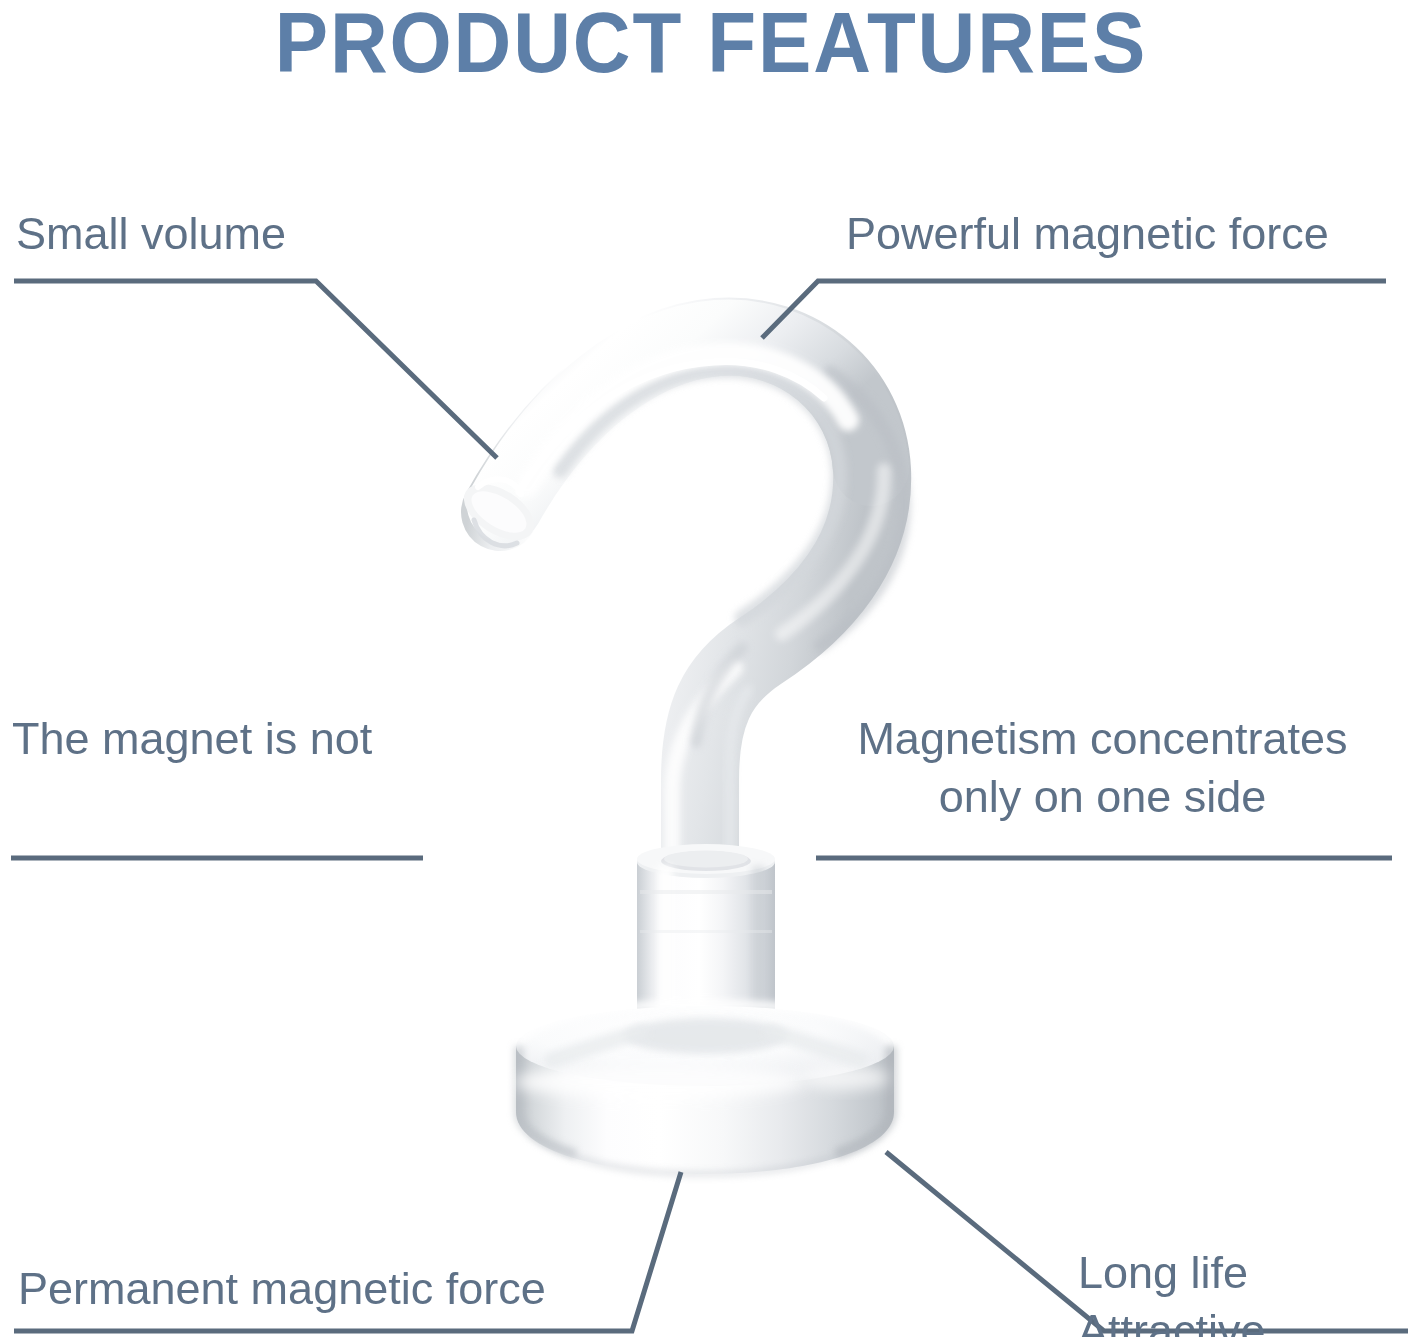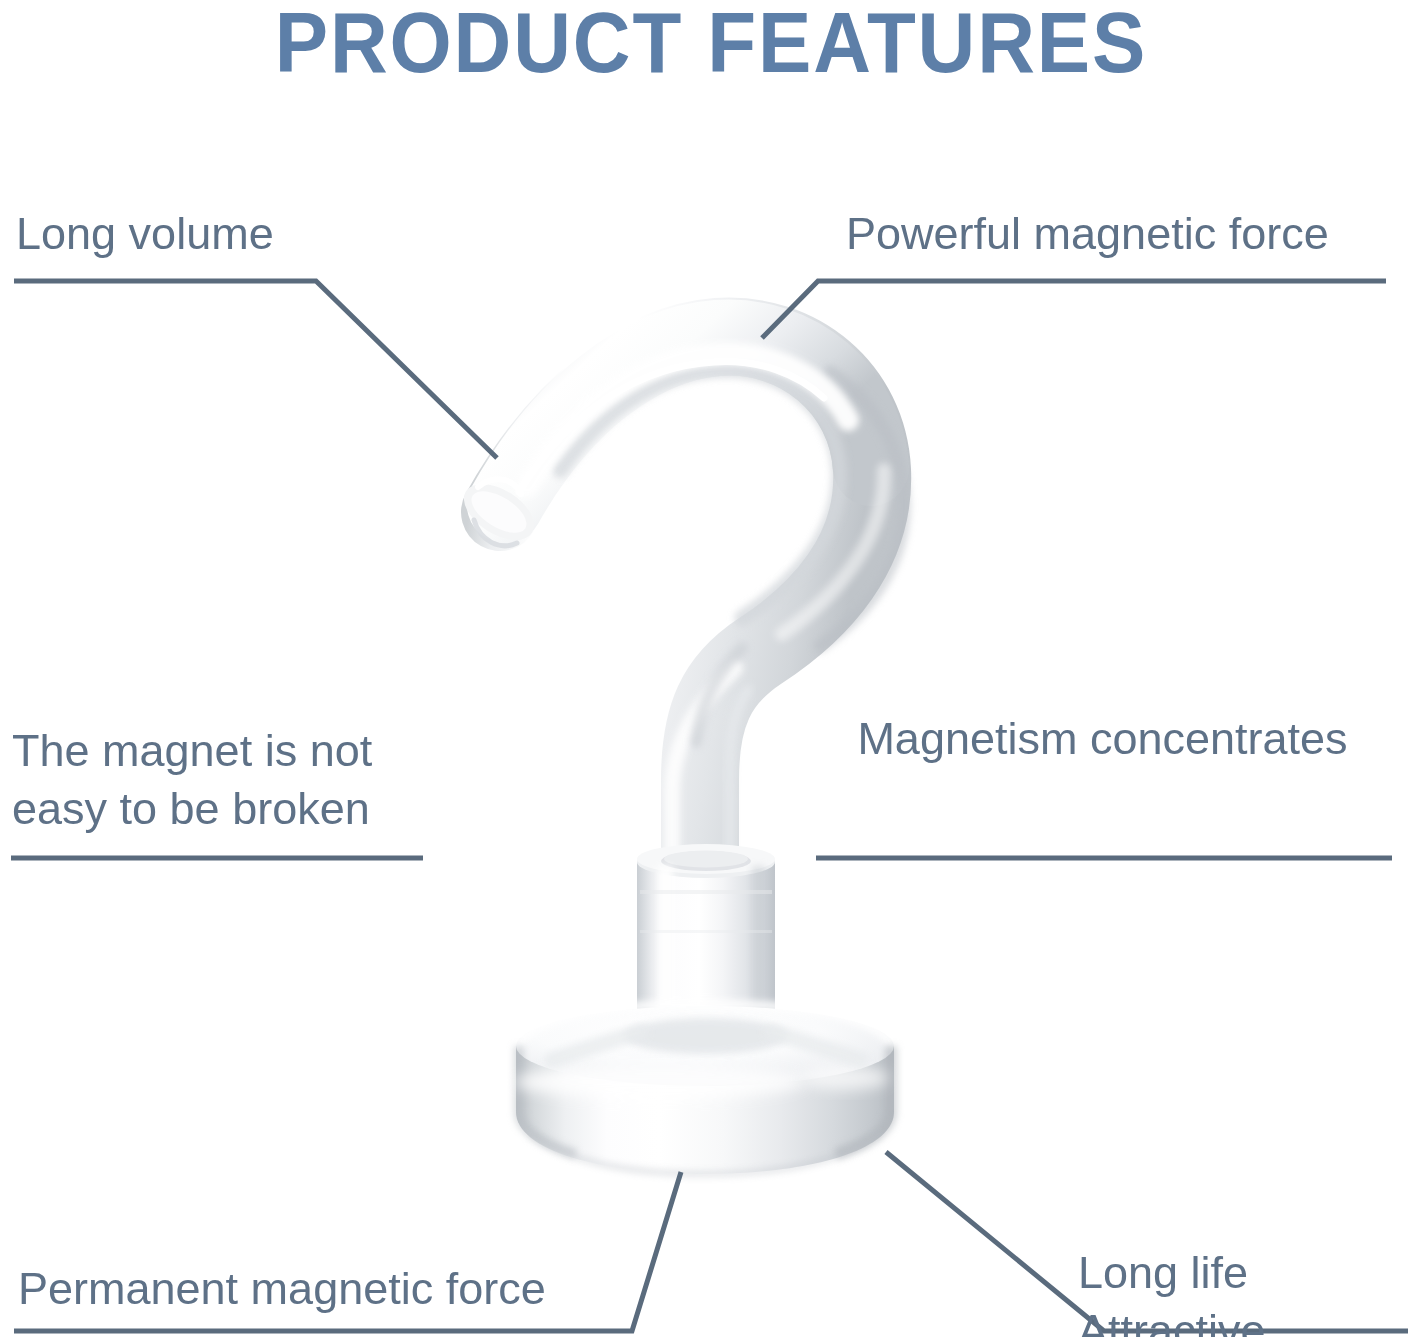--- a/index.html
+++ b/index.html
@@ -43,21 +43,21 @@
     color: #5E7187;
     font-size: 45px;
     line-height: 58px;
     white-space: nowrap;
     font-weight: 400;
   }
   .label.right { text-align: center; }
 
   #lbl-small-volume      { left: 16px;  top: 205px; }
   #lbl-powerful          { left: 818px; top: 205px; margin-left: 28px; }
-  #lbl-not-broken        { left: 12px;  top: 710px; margin-top: 12px; }
+  #lbl-not-broken        { left: 12px;  top: 710px; }
   #lbl-one-side          { left: 815px; top: 710px; width: 575px; }
   #lbl-permanent         { left: 18px;  top: 1260px; }
   #lbl-long-life         { left: 1078px;top: 1244px; }
 
   
   #leaders {
     position: absolute;
     left: 0; top: 0;
     width: 1422px;
     height: 1337px;
@@ -258,34 +258,34 @@
 
       <path d="M 816 858 L 1392 858"></path>
 
       <path d="M 681 1172 L 632 1331 L 14 1331"></path>
 
       <path d="M 886 1152 L 1104 1331 L 1408 1331"></path>
     </g>
   </svg>
 
   <div class="label" id="lbl-small-volume">
-    <div>Long volume</div>
+    <div>Small volume</div>
   </div>
 
   <div class="label" id="lbl-powerful">
     <div>Powerful magnetic force</div>
   </div>
 
   <div class="label" id="lbl-not-broken">
     <div>The magnet is not</div>
-    <div>easy to be broken</div>
   </div>
 
   <div class="label right" id="lbl-one-side">
     <div>Magnetism concentrates</div>
+    <div>only on one side</div>
   </div>
 
   <div class="label" id="lbl-permanent">
     <div>Permanent magnetic force</div>
   </div>
 
   <div class="label" id="lbl-long-life">
     <div>Long life</div>
     <div>Attractive</div>
   </div>

